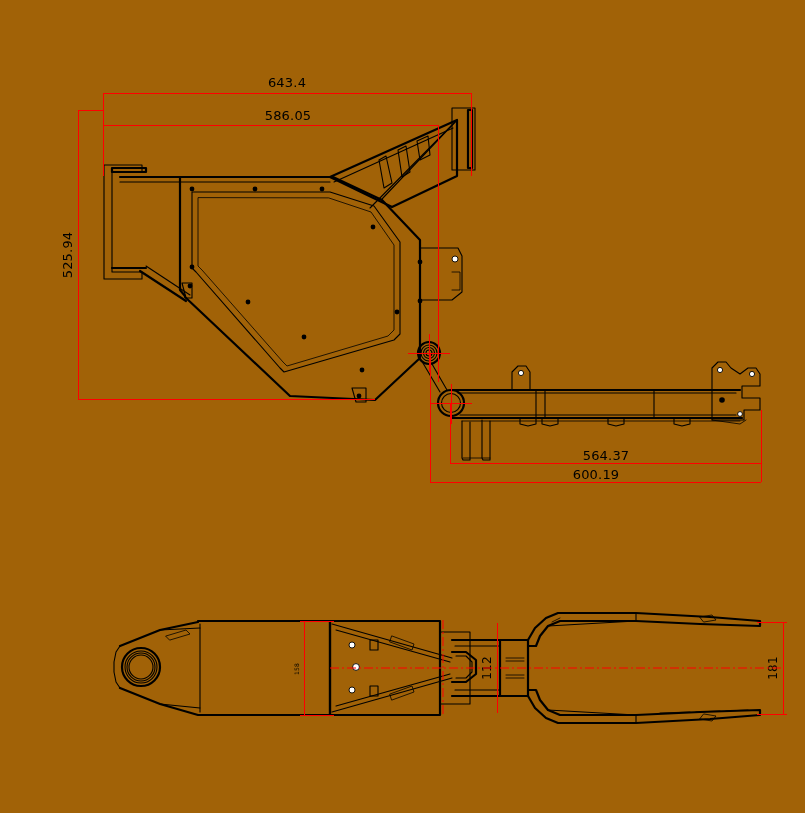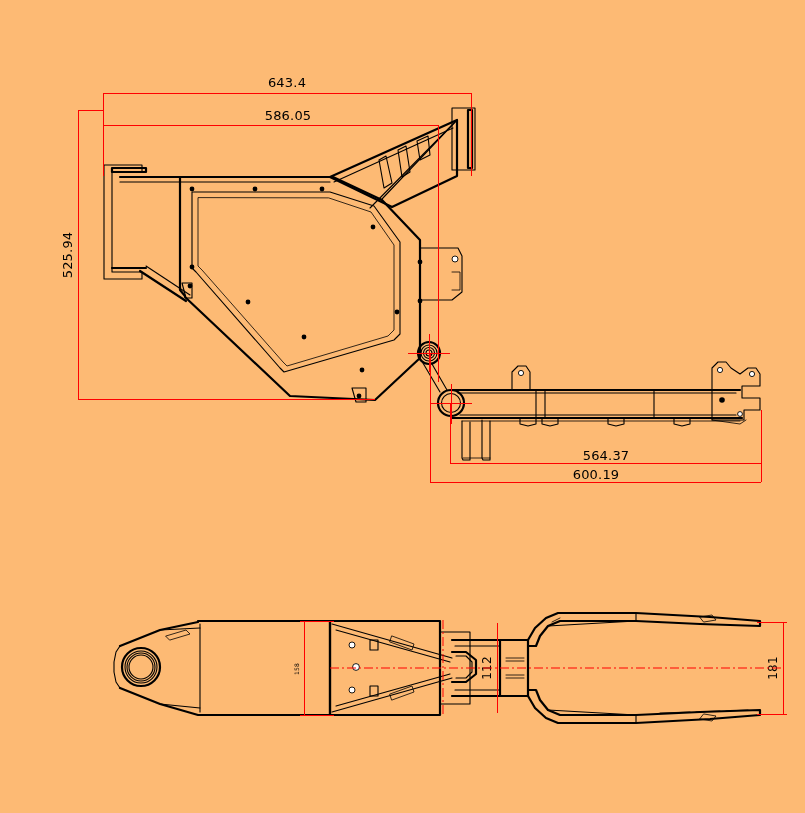--- a/index.html
+++ b/index.html
@@ -12,21 +12,21 @@
     width: 805px;
     height: 813px;
     font-family: "DejaVu Sans", "Liberation Sans", sans-serif;
     overflow: hidden;
     position: relative;
   }
   #drawing-root {
     position: relative;
     width: 805px;
     height: 813px;
-    background: #fdba74;
+    background: #a16207;
   }
   svg.cad {
     position: absolute;
     top: 0;
     left: 0;
     width: 805px;
     height: 813px;
     display: block;
   }
   .dim-text {

